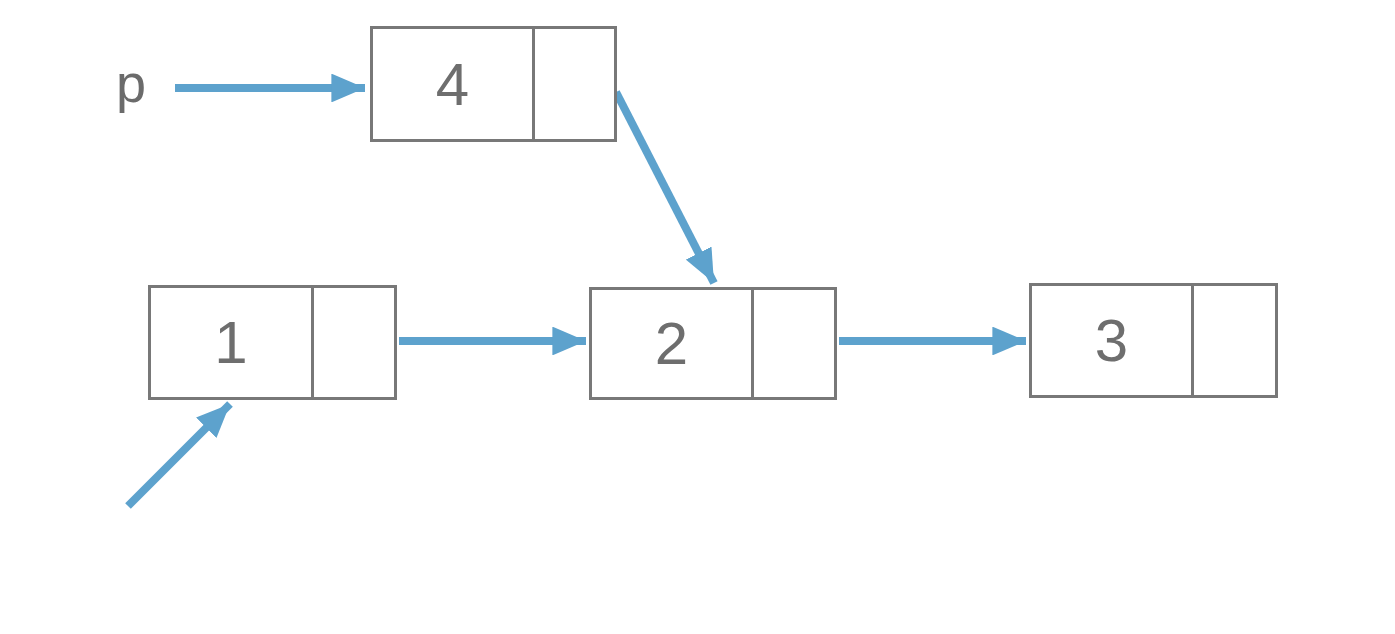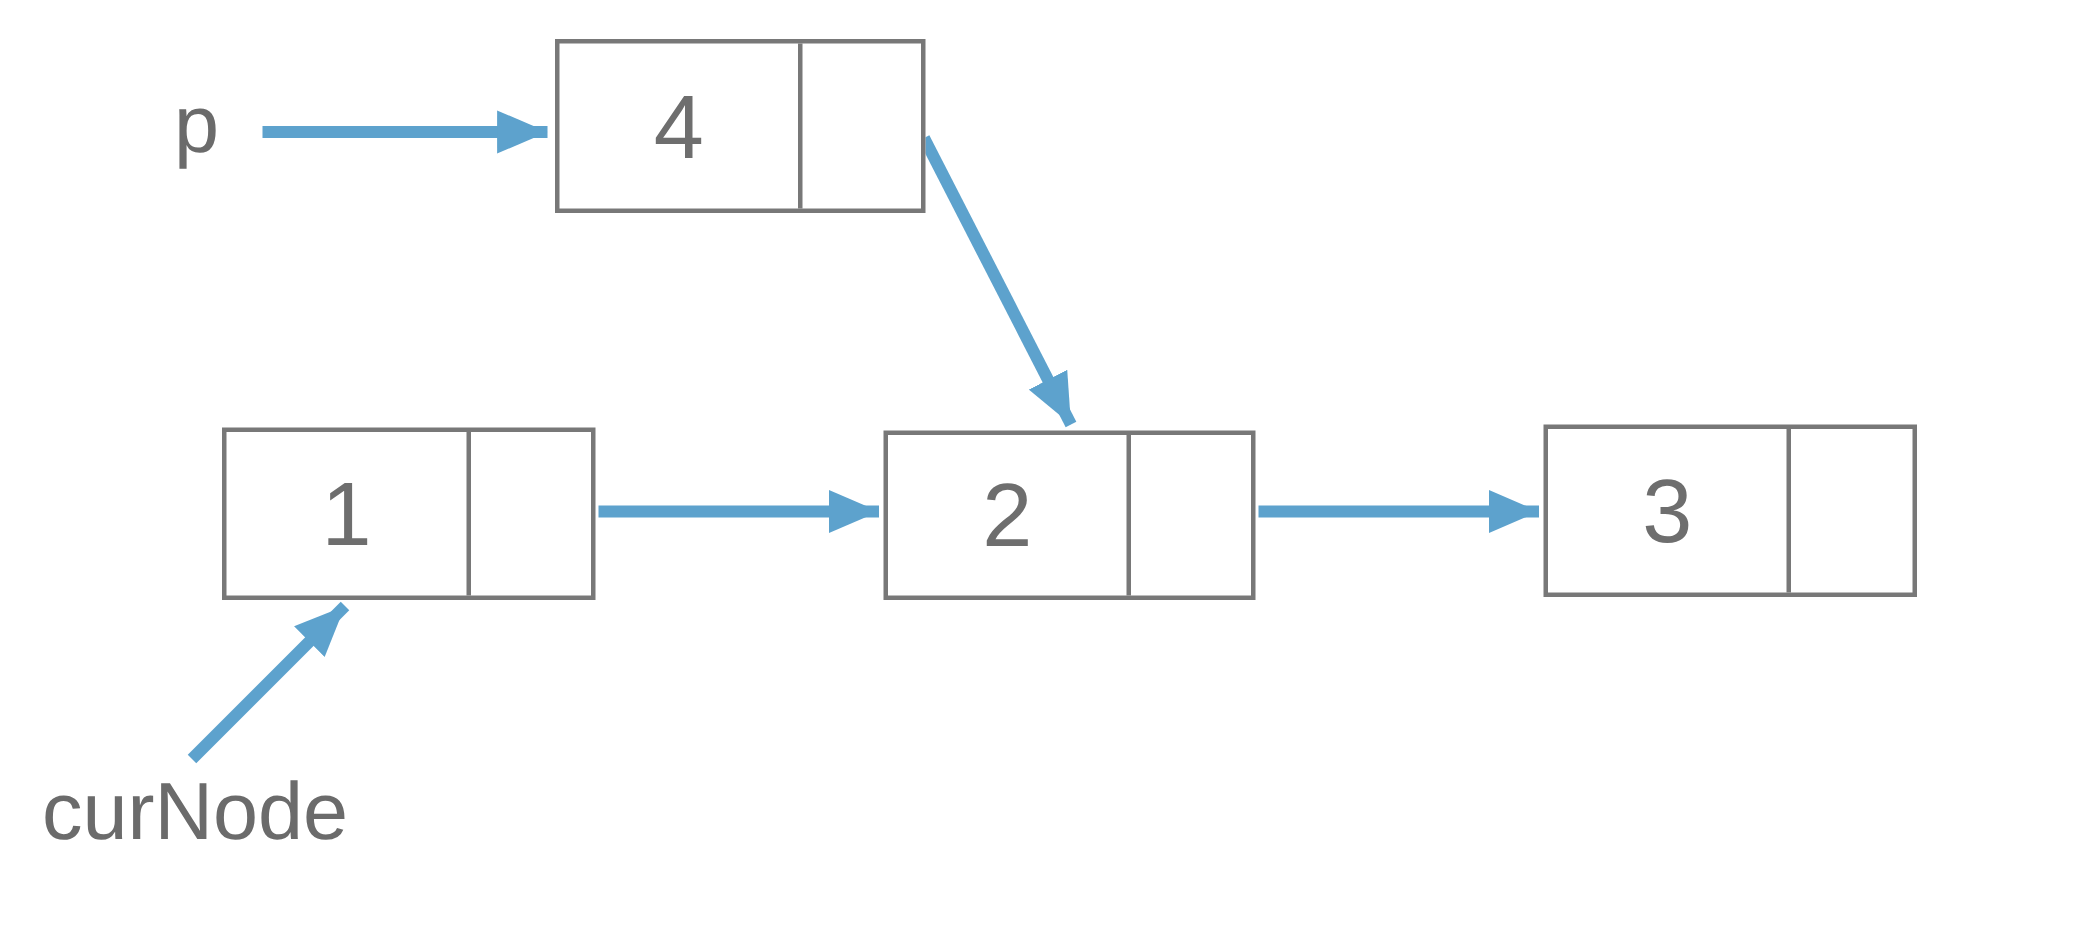--- a/index.html
+++ b/index.html
@@ -95,15 +95,14 @@
   <div class="node" id="node-2">
     <div class="cell-data">2</div>
     <div class="cell-next"></div>
   </div>
 
   <div class="node" id="node-3">
     <div class="cell-data">3</div>
     <div class="cell-next"></div>
   </div>
 
-  <div class="pointer-label" id="label-curnode">curNode</div>
 
 </div>
 
 </body></html>

